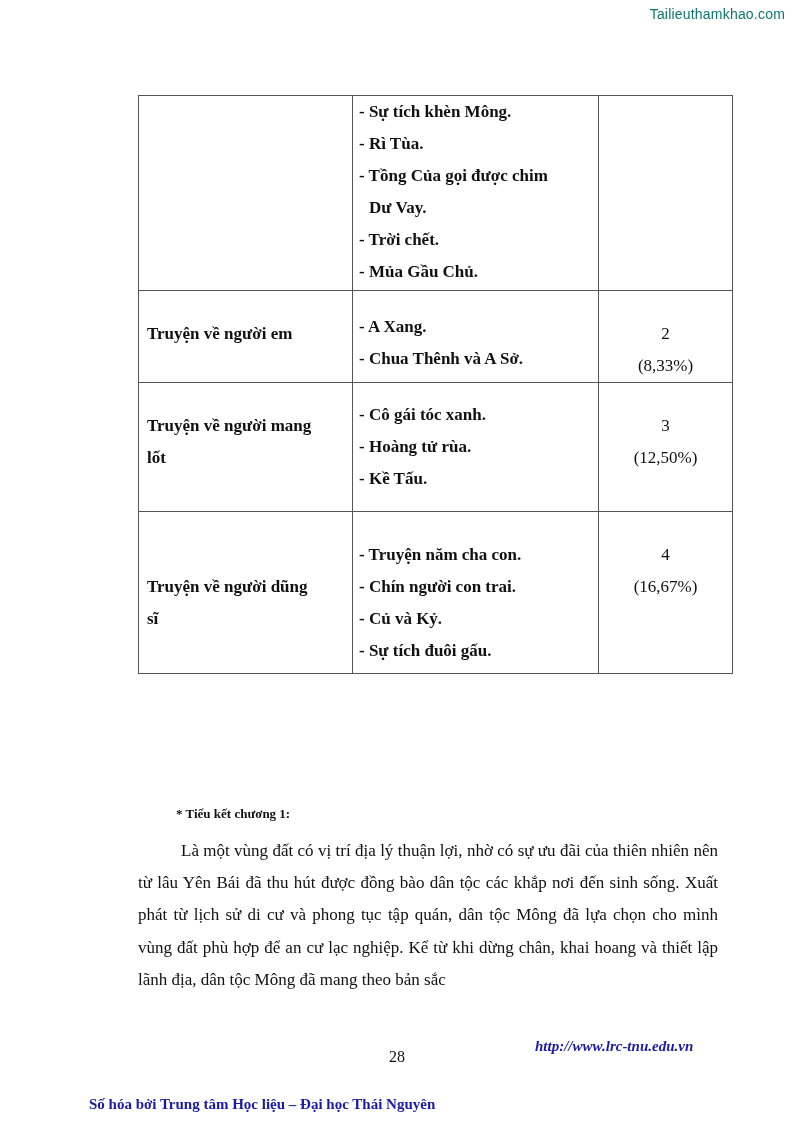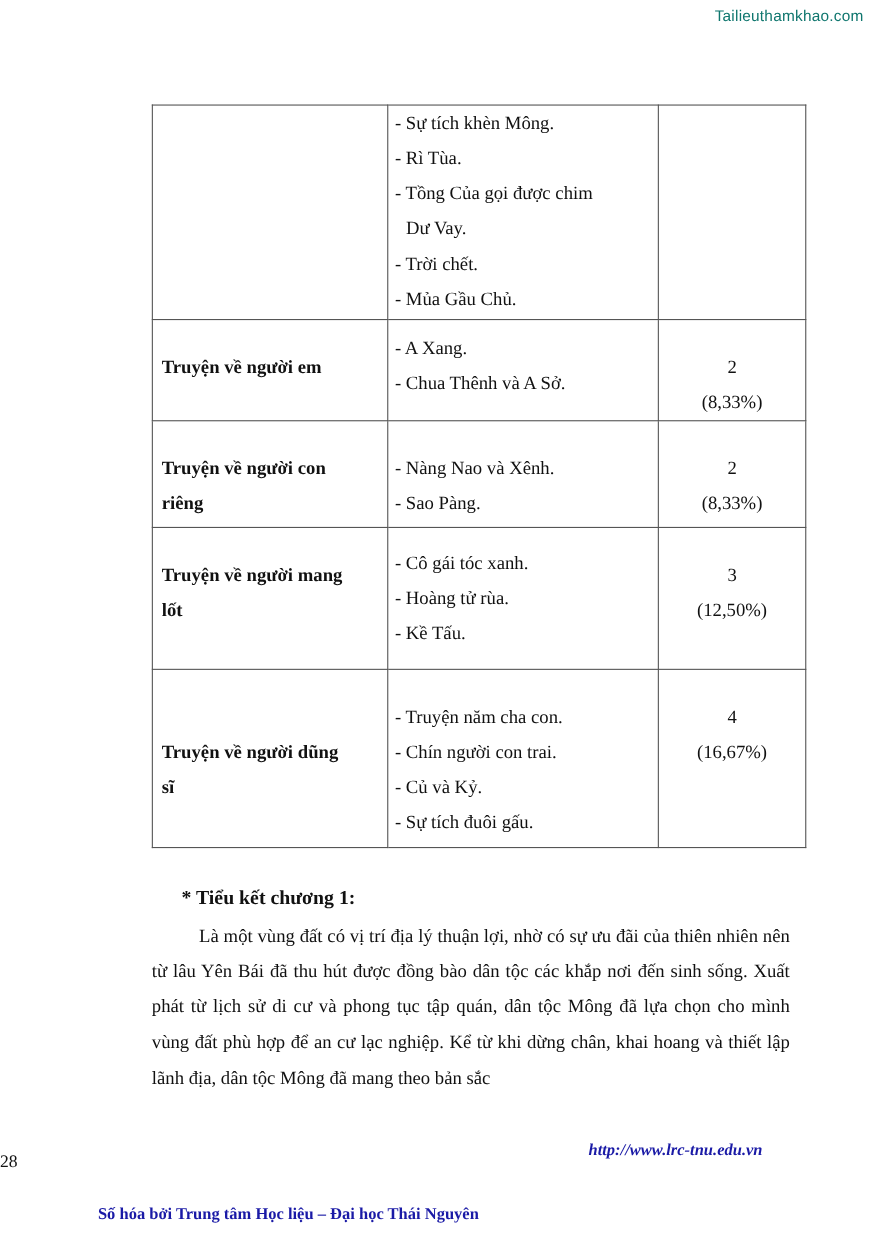--- a/index.html
+++ b/index.html
@@ -3,28 +3,28 @@
 <meta charset="utf-8">
 <style>
   html, body { margin: 0; padding: 0; background: #ffffff; }
   body { width: 794px; height: 1123px; position: relative; overflow: hidden;
          font-family: "Liberation Serif", "DejaVu Serif", serif; color: #111; }
   .watermark { position: absolute; top: 6px; right: 9px; font-family: "Liberation Sans", sans-serif;
                font-size: 14px; color: #0f766e; letter-spacing: 0.2px; }
   table.main { position: absolute; left: 138px; top: 95px; width: 595px; border-collapse: collapse; }
   table.main td { border: 1px solid #555; vertical-align: top; font-size: 17px; line-height: 32px; padding: 0; }
   td.c1 { width: 205px; padding-left: 8px !important; font-weight: bold; }
-  td.c2 { width: 239px; padding-left: 6px !important; }
+  td.c2 { width: 239px; padding-left: 6px !important; font-weight: bold; }
   td.c3 { text-align: center; }
   .line { display: block; white-space: nowrap; }
   .indent { padding-left: 10px; }
-  .section-title { position: absolute; left: 165px; top: 806px; font-size: 18px; font-weight: bold; }
+  .section-title { position: absolute; left: 176px; top: 806px; font-size: 13px; font-weight: bold; }
   .para { position: absolute; left: 138px; top: 835px; width: 580px; font-size: 17px; line-height: 32.2px;
           text-align: justify; text-indent: 43px; }
-  .pagenum { position: absolute; left: 0; width: 794px; top: 1048px; text-align: left; font-size: 16px; }
+  .pagenum { position: absolute; left: 0; width: 794px; top: 1048px; text-align: center; font-size: 16px; }
   .footer-left { position: absolute; left: 89px; top: 1096px; font-size: 15px; font-weight: bold; color: #1a1aa6; }
   .footer-right { position: absolute; left: 535px; top: 1038px; font-size: 15px; font-weight: bold; font-style: italic; color: #1a1aa6; }
 </style>
 </head>
 <body>
 
 <div class="watermark">Tailieuthamkhao.com</div>
 
 <table class="main">
   <tbody>
@@ -37,37 +37,23 @@
       <span class="line indent">Dư Vay.</span>
       <span class="line">- Trời chết.</span>
       <span class="line">- Mủa Gầu Chủ.</span>
     </td>
     <td class="c3"></td>
   </tr>
   <tr style="height:78px;">
     <td class="c1" style="padding-top:27px;">
       <span class="line">Truyện về người em</span>
     </td>
-    <td class="c2" style="padding-top:10px;margin-top:48px;">
+    <td class="c2" style="padding-top:20px;margin-top:48px;">
       <span class="line">- A Xang.</span>
       <span class="line">- Chua Thênh và A Sở.</span>
-    </td>
-    <td class="c3" style="padding-top:27px;">
-      <span class="line">2</span>
-      <span class="line">(8,33%)</span>
-    </td>
-  </tr>
-  <tr style="height:97px;">
-    <td class="c1" style="padding-top:27px;">
-      <span class="line">Truyện về người con</span>
-      <span class="line">riêng</span>
-    </td>
-    <td class="c2" style="padding-top:27px;">
-      <span class="line">- Nàng Nao và Xênh.</span>
-      <span class="line">- Sao Pàng.</span>
     </td>
     <td class="c3" style="padding-top:27px;">
       <span class="line">2</span>
       <span class="line">(8,33%)</span>
     </td>
   </tr>
   <tr style="height:129px;">
     <td class="c1" style="padding-top:27px;">
       <span class="line">Truyện về người mang</span>
       <span class="line">lốt</span>

